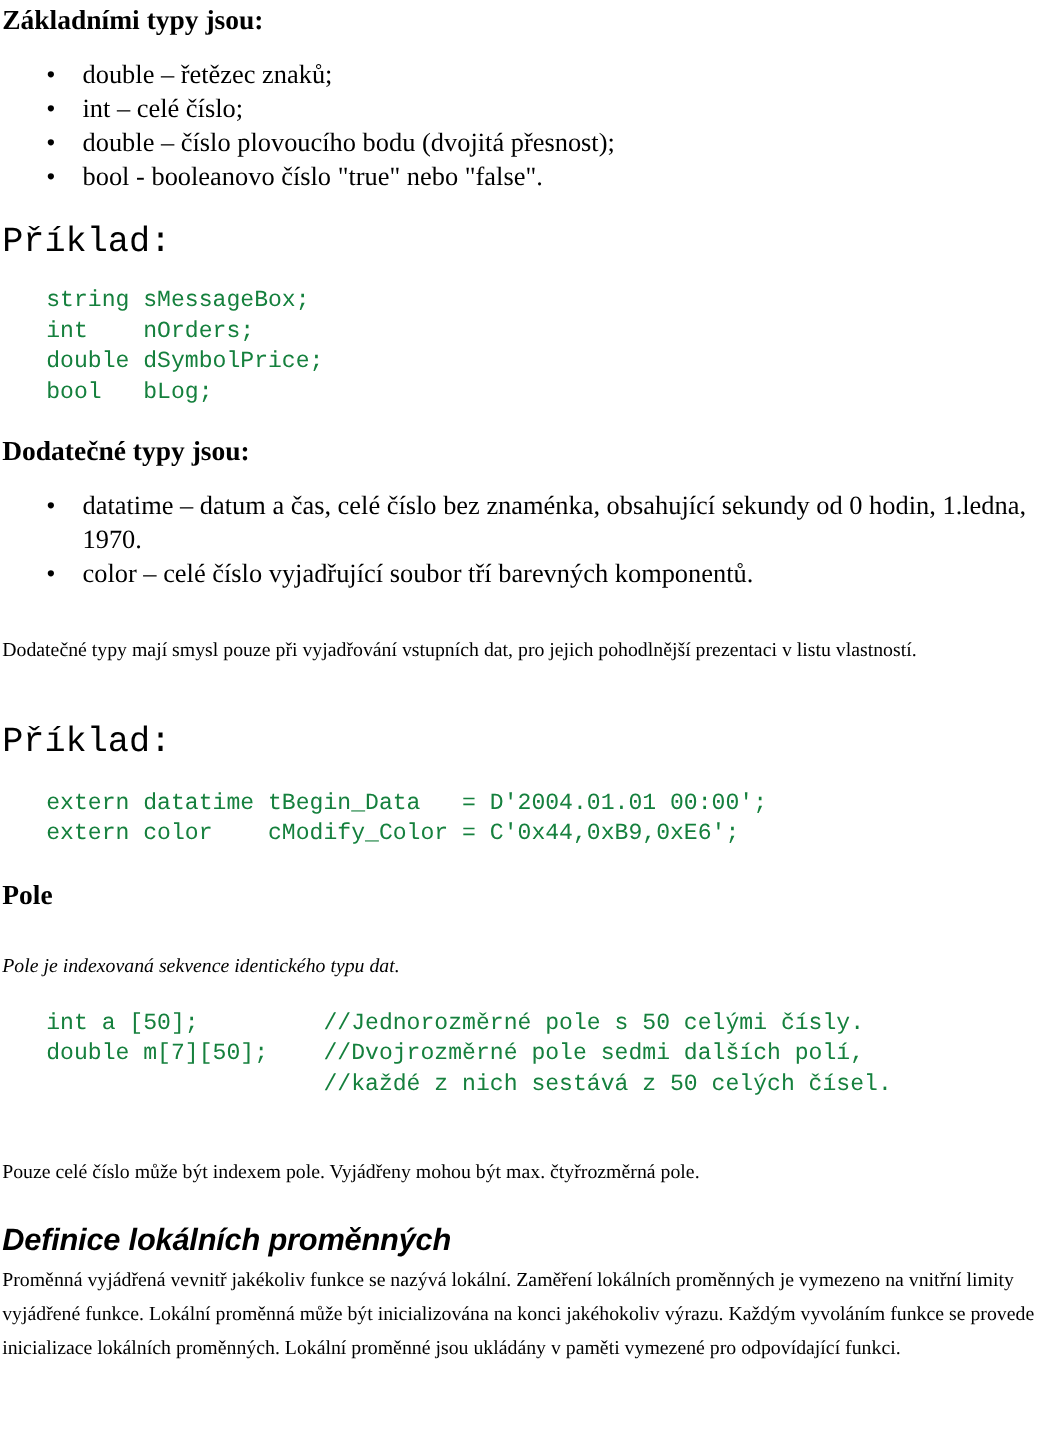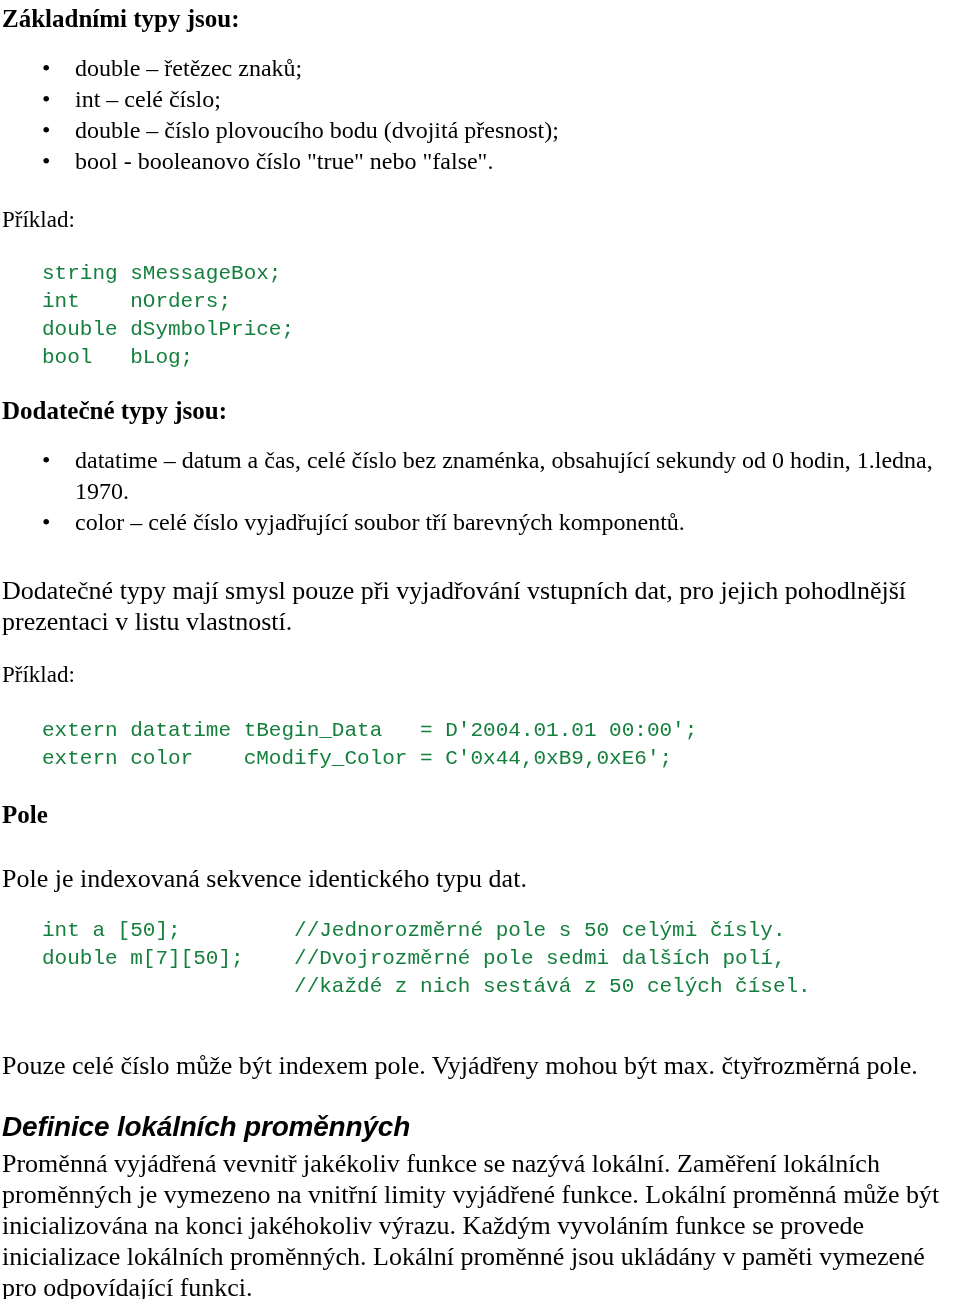--- a/index.html
+++ b/index.html
@@ -42,29 +42,29 @@
     line-height: 33px;
     margin: 0;
     padding: 0;
     letter-spacing: -0.2px;
     white-space: nowrap;
   }
 
   
   .para {
     font-family: "Liberation Serif", "DejaVu Serif", serif;
-    font-size: 26px;
+    font-size: 18px;
     line-height: 31px;
     margin: 0;
     padding: 0;
     text-align: left;
   }
   .para-label {
-    font-family: Liberation Serif, serif;
-    font-size: 23px;
+    font-family: Liberation Mono, monospace;
+    font-size: 32px;
     line-height: 30px;
     margin: 0;
     padding: 0;
     white-space: nowrap;
   }
 
   
   .bullets {
     list-style: none;
     margin: 0;
@@ -148,21 +148,21 @@
 
   <p class="para blk" style="left:2px; top:575px; width:950px;">Dodatečné typy mají smysl pouze při vyjadřování vstupních dat, pro jejich pohodlnější prezentaci v listu vlastností.</p>
 
   <p class="para-label blk" style="left:2px; top:660px;">Příklad:</p>
 
   <pre class="code blk" style="left:42px; top:717px;font-family:Liberation Mono, monospace;">extern datatime tBegin_Data   = D'2004.01.01 00:00';
 extern color    cModify_Color = C'0x44,0xB9,0xE6';</pre>
 
   <h2 class="h-bold blk" style="left:2px; top:800px;">Pole</h2>
 
-  <p class="para blk" style="left:2px; top:863px; width:950px;">Pole je indexovaná sekvence identického typu dat.</p>
+  <p class="para blk" style="left:2px; top:863px; width:950px;font-style:italic;">Pole je indexovaná sekvence identického typu dat.</p>
 
   <pre class="code blk" style="left:42px; top:917px;">int a [50];         //Jednorozměrné pole s 50 celými čísly.
 double m[7][50];    //Dvojrozměrné pole sedmi dalších polí,
                     //každé z nich sestává z 50 celých čísel.</pre>
 
   <p class="para blk" style="left:2px; top:1050px; width:950px;">Pouze celé číslo může být indexem pole. Vyjádřeny mohou být max. čtyřrozměrná pole.</p>
 
   <h2 class="h-sans-italic blk" style="left:2px; top:1110px;">Definice lokálních proměnných</h2>
 
   <p class="para blk" style="left:2px; top:1148px; width:956px;">Proměnná vyjádřená vevnitř jakékoliv funkce se nazývá lokální. Zaměření lokálních proměnných je vymezeno na vnitřní limity vyjádřené funkce. Lokální proměnná může být inicializována na konci jakéhokoliv výrazu. Každým vyvoláním funkce se provede inicializace lokálních proměnných. Lokální proměnné jsou ukládány v paměti vymezené pro odpovídající funkci.</p>

